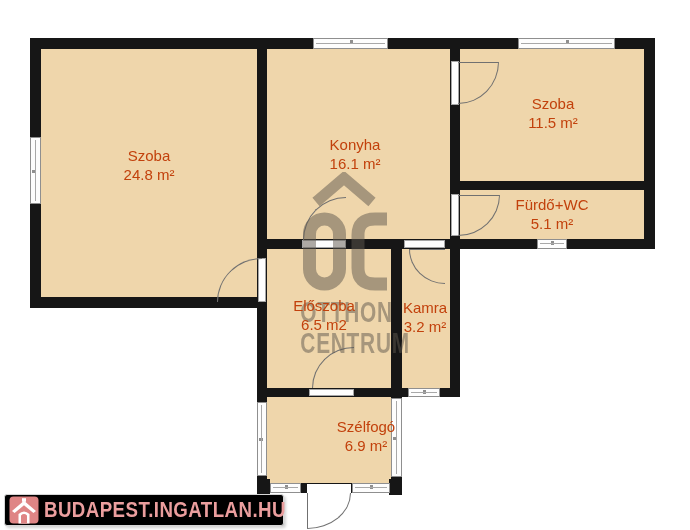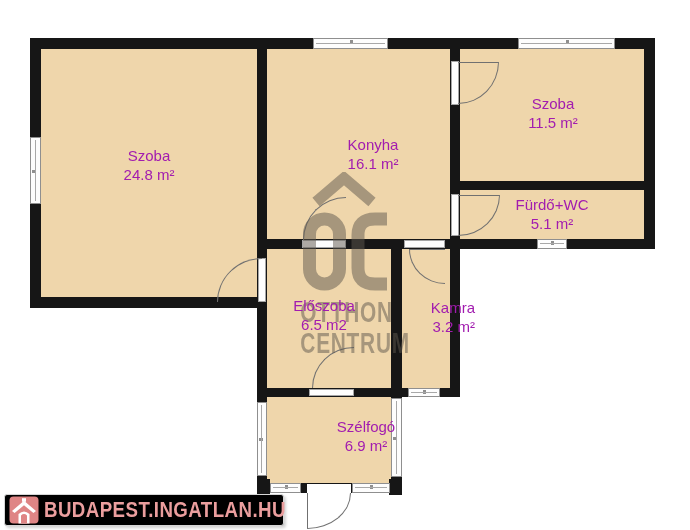--- a/index.html
+++ b/index.html
@@ -14,21 +14,21 @@
   .win-v::after{content:"";position:absolute;top:2px;bottom:2px;left:50%;width:1px;
        margin-left:-1px;background:#a8a8a8;}
   .win-h::before{content:"";position:absolute;left:50%;top:1px;width:3px;height:4px;
        margin-left:-1px;background:#8f8f8f;}
   .win-v::before{content:"";position:absolute;top:50%;left:1px;height:3px;width:4px;
        margin-top:-1px;background:#8f8f8f;}
   .leaf{position:absolute;background:#fdfdfd;border:1px solid #a5a5a5;box-sizing:border-box;z-index:3;}
   .gap{position:absolute;background:#fff;z-index:3;}
   .arc{position:absolute;box-sizing:border-box;border:0 solid var(--door-arc,#707070);z-index:3;}
   .rlabel{position:absolute;text-align:center;font-size:15px;line-height:19px;
-       color:#a21caf;z-index:5;white-space:nowrap;}
+       color:#c2410c;z-index:5;white-space:nowrap;}
   .wm-mark{position:absolute;left:283px;top:172px;z-index:4;opacity:0.5;}
   .wm-text{position:absolute;left:283px;width:124px;text-align:center;font-weight:bold;
        font-size:29px;color:var(--watermark,#5f584e);opacity:0.5;transform:scaleX(0.72);
        transform-origin:center;z-index:4;white-space:nowrap;letter-spacing:1px;}
   .brandbar{position:absolute;left:4px;top:494px;width:280px;height:32px;background:#000000;
        border:1px solid #d6d6d6;border-radius:3px;box-sizing:border-box;z-index:6;
        box-shadow:2px 2px 3px rgba(0,0,0,0.18);display:flex;align-items:center;}
   .brandicon{margin-left:4px;flex:0 0 auto;}
   .brandtext{font-weight:bold;font-size:22px;color:var(--logo-pink,#eb9e9e);
        transform:scaleX(0.85);transform-origin:left center;margin-left:5px;
@@ -93,37 +93,37 @@
     <rect x="26.5" y="47" width="30" height="65" rx="15" fill="none" stroke="var(--watermark,#5f584e)" stroke-width="13"></rect>
     <path d="M104 47 H92 Q75 47 75 63 V96 Q75 112 92 112 H104" fill="none" stroke="var(--watermark,#5f584e)" stroke-width="13"></path>
   </svg>
   <div class="wm-text" style="top:296px;">OTTHON</div>
   <div class="wm-text" style="top:327px;">CENTRUM</div>
 
   <div class="rlabel" style="left:89px;top:146px;width:120px;">
     <div>Szoba</div>
     <div>24.8 m²</div>
   </div>
-  <div class="rlabel" style="left:313px;top:135px;width:120px;">
+  <div class="rlabel" style="left:295px;top:135px;width:120px;">
     <div>Konyha</div>
     <div>16.1 m²</div>
   </div>
   <div class="rlabel" style="left:493px;top:94px;width:120px;">
     <div>Szoba</div>
     <div>11.5 m²</div>
   </div>
   <div class="rlabel" style="left:492px;top:195px;width:120px;">
     <div>Fürdő+WC</div>
     <div>5.1 m²</div>
   </div>
   <div class="rlabel" style="left:264px;top:296px;width:120px;">
     <div>Előszoba</div>
     <div>6.5 m2</div>
   </div>
-  <div class="rlabel" style="left:375px;top:298px;width:100px;text-align:right;">
+  <div class="rlabel" style="left:375px;top:298px;width:100px;">
     <div>Kamra</div>
     <div>3.2 m²</div>
   </div>
   <div class="rlabel" style="left:266px;top:417px;width:120px;padding-left:40px;">
     <div>Szélfogó</div>
     <div>6.9 m²</div>
   </div>
 
   <div class="brandbar">
     <svg class="brandicon" width="30" height="28" viewBox="0 0 30 28">

